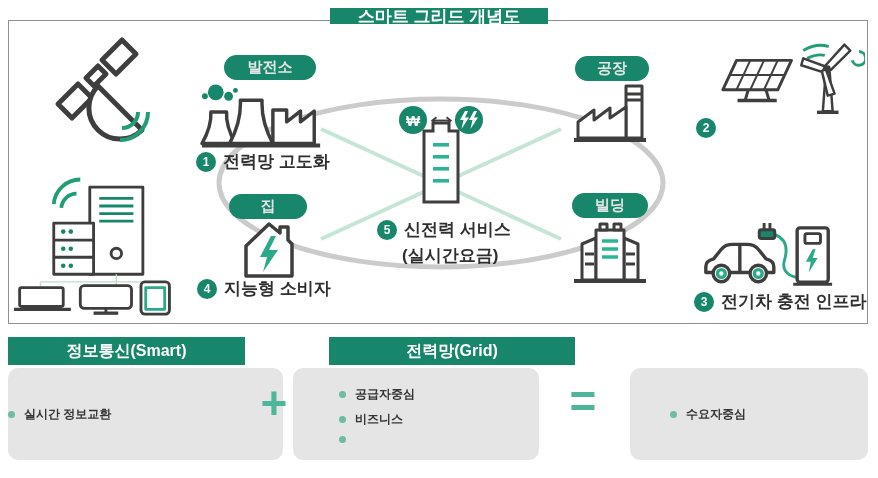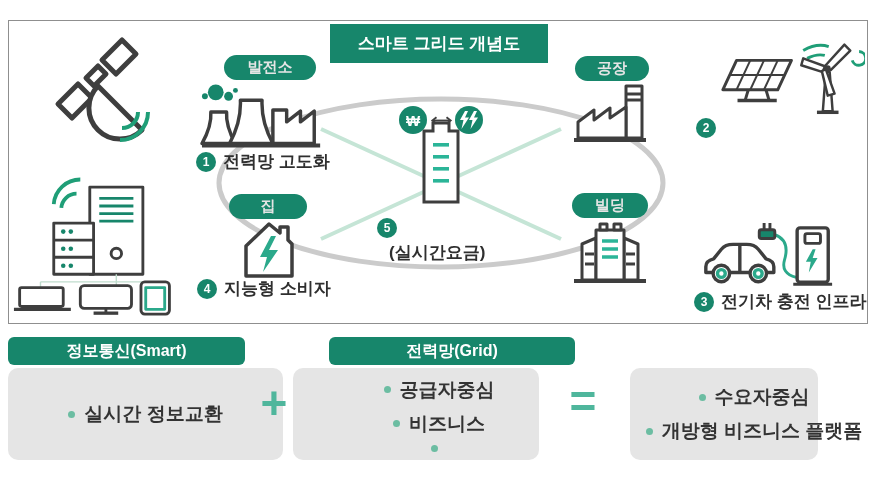--- a/index.html
+++ b/index.html
@@ -13,21 +13,21 @@
     --stroke:#3E3E3E;
     --text:#2F2F2F;
   }
   html,body{margin:0;padding:0;background:#fff;}
   body{font-family:"Liberation Sans","DejaVu Sans",sans-serif;}
   #stage{position:relative;width:878px;height:478px;background:#fff;overflow:hidden;}
 
   
   .diagram-box{position:absolute;left:8px;top:20px;width:858px;height:302px;border:1px solid #8f8f8f;background:#fff;z-index:0;}
   .deco-svg{position:absolute;left:9px;top:21px;width:858px;height:302px;z-index:1;pointer-events:none;}
-  .title-badge{position:absolute;left:330px;top:24px;width:218px;height:39px;background:var(--green);color:#fff;
+  .title-badge{position:absolute;left:330px;top:8px;width:218px;height:16px;background:var(--green);color:#fff;
     font-size:17px;font-weight:700;display:flex;align-items:center;justify-content:center;z-index:6;}
 
   .pill{position:absolute;height:25px;border-radius:14px;background:var(--green);color:#e5e5e5;
     font-size:15px;font-weight:700;display:flex;align-items:center;justify-content:center;z-index:5;}
   #pill-plant{left:224px;top:55px;width:92px;}
   #pill-factory{left:575px;top:56px;width:74px;}
   #pill-home{left:229px;top:194px;width:78px;}
   #pill-building{left:572px;top:193px;width:76px;}
 
   .icon{position:absolute;z-index:3;}
@@ -51,34 +51,34 @@
   .callout{position:absolute;display:flex;align-items:center;gap:7px;color:var(--text);
     font-size:17px;font-weight:700;z-index:5;white-space:nowrap;}
   .num{width:20px;height:20px;min-width:20px;border-radius:50%;background:var(--green);color:#fff;
     font-size:12px;font-weight:700;display:flex;align-items:center;justify-content:center;}
   #callout-grid{left:196px;top:150px;}
   #callout-renewable{left:696px;top:118px;}
   #callout-ev{left:694px;top:290px;}
   #callout-consumer{left:197px;top:277px;}
   #callout-service{left:377px;top:218px;display:block;}
   #callout-service .row{display:flex;align-items:center;gap:7px;}
-  #callout-service .sub{margin-left:12px;margin-top:3px;font-size:17px;font-weight:700;color:var(--text);}
+  #callout-service .sub{margin-left:25px;margin-top:3px;font-size:17px;font-weight:700;color:var(--text);}
 
   
   .panel-header{position:absolute;height:28px;background:var(--green);color:#fff;font-size:16px;font-weight:700;
-    display:flex;align-items:center;justify-content:center;z-index:2;border-radius:6px;}
+    display:flex;align-items:center;justify-content:center;z-index:2;}
   #ph-1{left:8px;top:337px;width:237px;}
   #ph-2{left:293px;top:337px;width:246px;margin-left:36px;}
   #ph-3{left:630px;top:337px;width:238px;}
   .panel-body{position:absolute;top:368px;height:92px;background:var(--panel-gray);border-radius:10px;z-index:2;
     display:flex;flex-direction:column;justify-content:center;gap:8px;box-sizing:border-box;}
   #pb-1{left:8px;width:275px;}
   #pb-2{left:293px;width:246px;padding-left:46px;}
-  #pb-3{left:630px;width:188px;padding-left:60px;}
-  .item{display:flex;align-items:center;font-size:19px;font-weight:700;color:#333;white-space:nowrap;justify-content:center;}
+  #pb-3{left:630px;width:238px;padding-left:40px;}
+  .item{display:flex;align-items:center;font-size:12px;font-weight:700;color:#333;white-space:nowrap;}
   .dot{width:7px;height:7px;min-width:7px;border-radius:50%;background:#6CBDA2;margin-right:9px;}
   .op{position:absolute;width:44px;text-align:center;color:var(--op-teal);font-weight:800;z-index:2;line-height:1;}
   #op-plus{left:252px;top:380px;font-size:46px;}
   #op-equals{left:561px;top:378px;font-size:46px;}
 </style>
 </head>
 <body>
 
 <div id="stage">
 
@@ -281,20 +281,21 @@
     <span class="num">3</span>
     <span>전기차 충전 인프라</span>
   </div>
   <div class="callout" id="callout-consumer">
     <span class="num">4</span>
     <span>지능형 소비자</span>
   </div>
   <div class="callout" id="callout-service">
     <div class="row">
       <span class="num">5</span>
+      <span>신전력 서비스</span>
     </div>
     <div class="sub">(실시간요금)</div>
   </div>
 
   <div class="panel-header" id="ph-1">정보통신(Smart)</div>
   <div class="panel-header" id="ph-2">전력망(Grid)</div>
 
   <div class="panel-body" id="pb-1">
     <div class="item">
         <span class="dot"></span>
@@ -314,19 +315,15 @@
     <div class="item">
         <span class="dot"></span>
       </div>
   </div>
   <div class="op" id="op-equals">=</div>
   <div class="panel-body" id="pb-3">
     <div class="item">
         <span class="dot"></span>
         <span>수요자중심</span>
       </div>
-    <div class="item">
-        <span class="dot"></span>
-        <span>개방형 비즈니스 플랫폼</span>
-      </div>
   </div>
 
 </div>
 
 </body></html>

